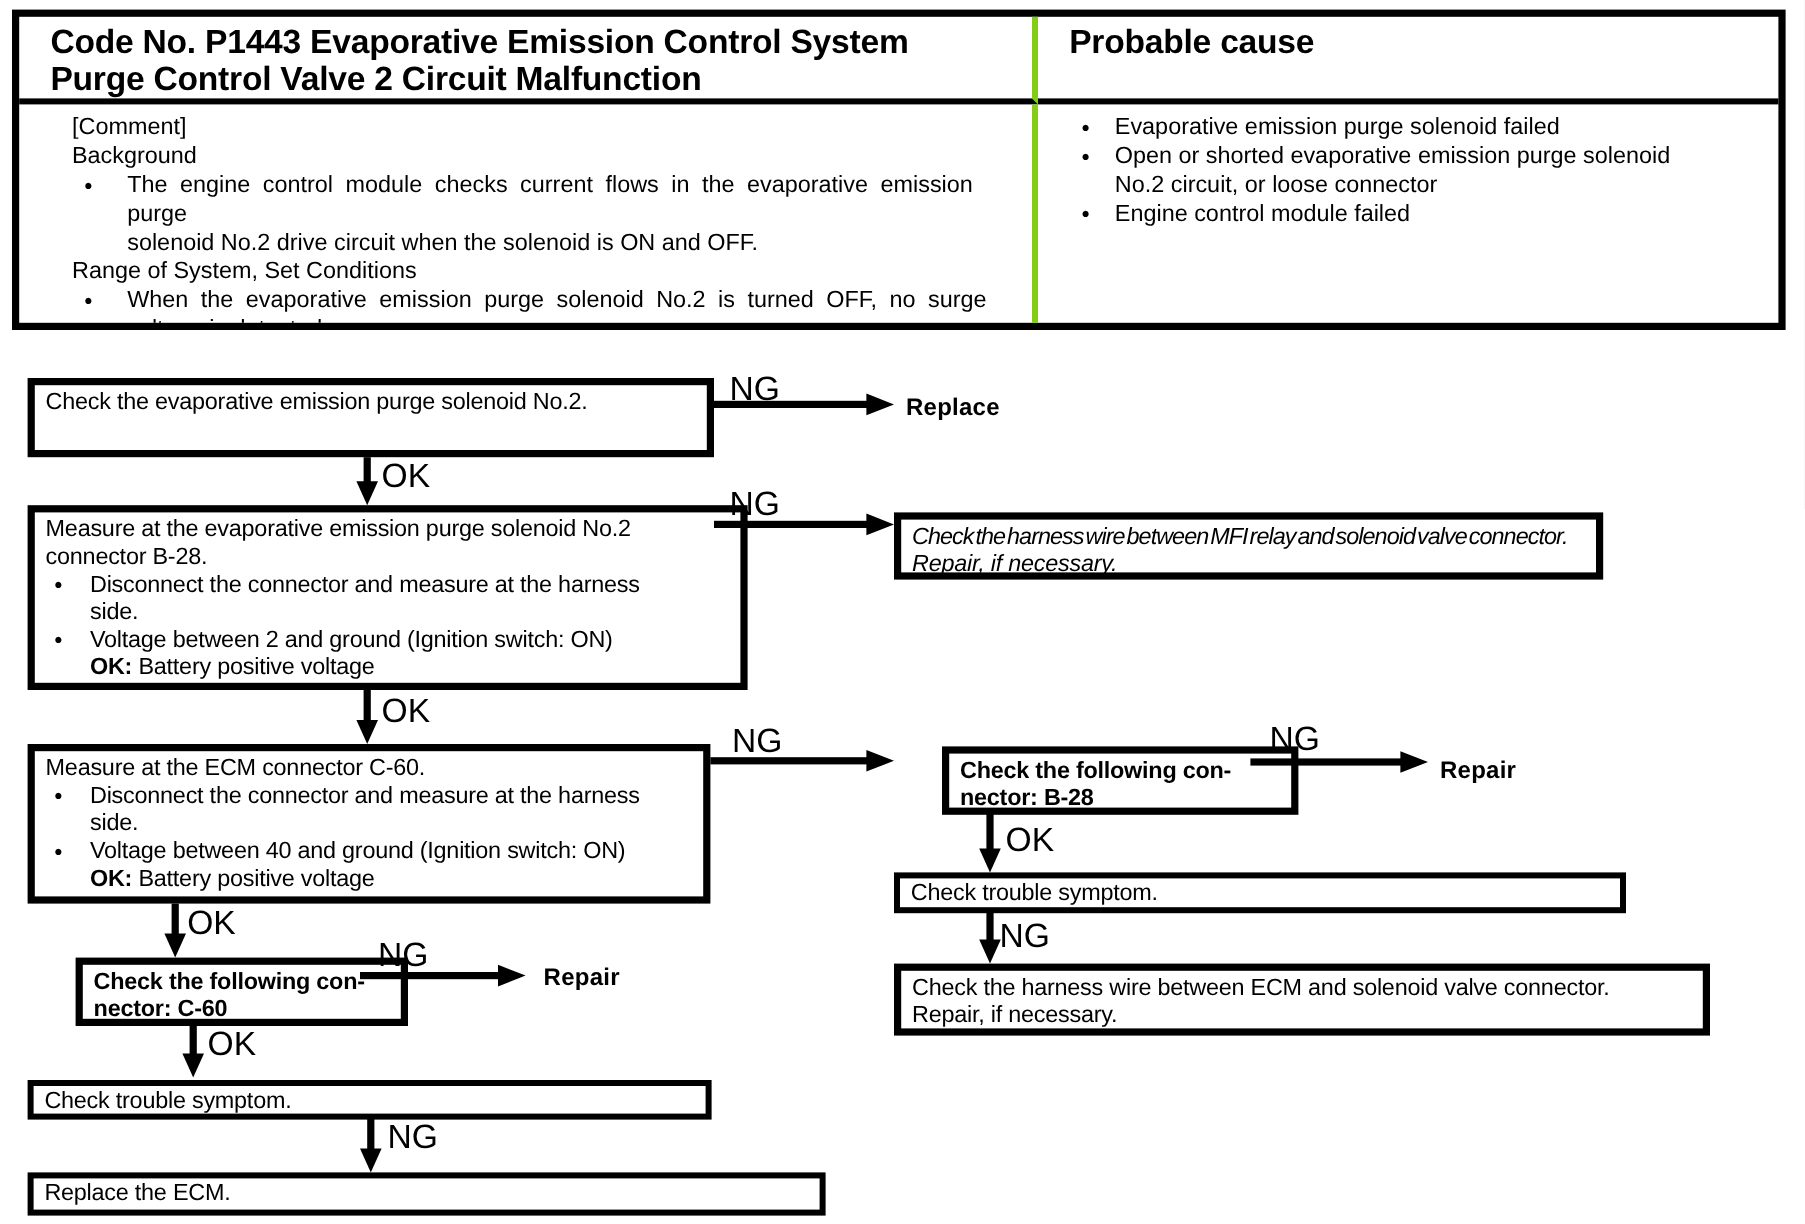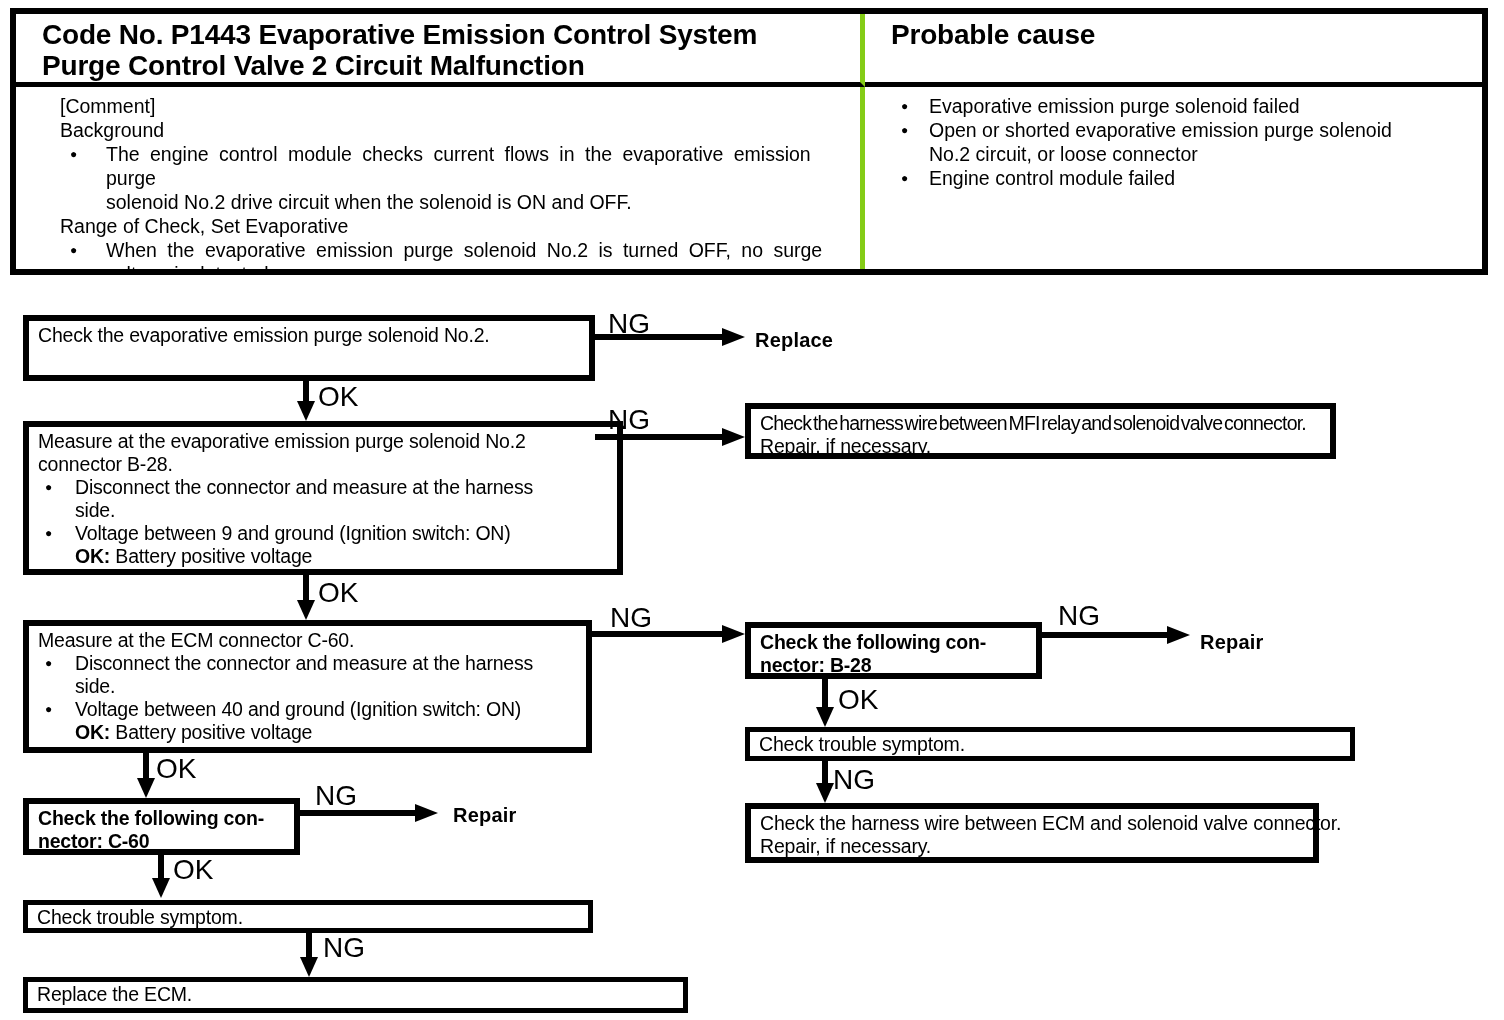--- a/index.html
+++ b/index.html
@@ -25,21 +25,21 @@
   .cell.left  .blt { width:46px; padding-left:10px; }
   .cell.right .blt { width:32px; padding-left:4px; }
   .btxt { flex:1; }
   .stretch1 { word-spacing:5px; }
   
   .node {
     position:absolute; background:#fff; border:6px solid #000;
     font-size:19.5px; line-height:23px; padding:3px 9px; letter-spacing:-0.2px;
   }
   .node.slim { border-width:5px; padding:1px 9px; }
-  .node.bold { font-weight:bold; }
+  .node.bold { font-weight:bold;margin-left:40px; }
   .nline { white-space:nowrap; }
   .nline.sub { padding-left:37px; }
   .nline.tight { letter-spacing:-0.8px; word-spacing:-3px; }
   .nrow { display:flex; }
   .nblt { width:37px; padding-left:7px; font-size:12px; line-height:23px; }
   .ntxt { flex:1; white-space:nowrap; }
   .lbl { position:absolute; font-size:28px; line-height:24px; letter-spacing:0; white-space:nowrap; }
   .lbl.result { font-weight:bold; font-size:20px; letter-spacing:0.2px; }
   .aline { position:absolute; background:#000; }
   .ahead-right { position:absolute; width:0; height:0;
@@ -62,21 +62,21 @@
     <div class="cell body left">
       <div>[Comment]</div>
       <div>Background</div>
       <div class="brow">
         <span class="blt">●</span>
         <div class="btxt">
           <div class="stretch1">The engine control module checks current flows in the evaporative emission purge</div>
           <div>solenoid No.2 drive circuit when the  solenoid is ON and OFF.</div>
         </div>
       </div>
-      <div>Range of Check, Set Evaporative</div>
+      <div>Range of System, Set Conditions</div>
       <div class="brow">
         <span class="blt">●</span>
         <div class="btxt">
           <div class="stretch1">When the evaporative emission purge solenoid No.2 is turned OFF, no surge</div>
           <div>voltage is detected.</div>
         </div>
       </div>
     </div>
 
     <div class="cell body right">
@@ -105,49 +105,49 @@
       <div class="node" style="left: 23px; top: 421px; width: 600px; height: 154px;">
         <div class="nline">Measure at the evaporative emission purge solenoid No.2</div>
         <div class="nline">connector B-28.</div>
         <div class="nrow">
           <div class="nblt">●</div>
           <div class="ntxt">Disconnect the connector and measure at the harness</div>
         </div>
         <div class="nline sub">side.</div>
         <div class="nrow">
           <div class="nblt">●</div>
-          <div class="ntxt">Voltage between 9 and ground (Ignition switch: ON)</div>
+          <div class="ntxt">Voltage between 2 and ground (Ignition switch: ON)</div>
         </div>
         <div class="nline sub"><b>OK:</b> Battery positive voltage</div>
       </div>
       <div class="node" style="left: 23px; top: 620px; width: 569px; height: 133px;">
         <div class="nline">Measure at the ECM connector C-60.</div>
         <div class="nrow">
           <div class="nblt">●</div>
           <div class="ntxt">Disconnect the connector and measure at the harness</div>
         </div>
         <div class="nline sub">side.</div>
         <div class="nrow">
           <div class="nblt">●</div>
           <div class="ntxt">Voltage between 40 and ground (Ignition switch: ON)</div>
         </div>
         <div class="nline sub"><b>OK:</b> Battery positive voltage</div>
       </div>
-      <div class="node" style="left: 745px; top: 403px; width: 591px; height: 56px;">
+      <div class="node" style="left: 745px; top: 427px; width: 591px; height: 56px; font-style: italic;">
         <div class="nline tight">Check the harness wire between MFI relay and solenoid valve connector.</div>
         <div class="nline">Repair, if necessary.</div>
       </div>
       <div class="node bold" style="left: 745px; top: 622px; width: 297px; height: 57px;">
         <div class="nline">Check the following con-</div>
         <div class="nline">nector: B-28</div>
       </div>
       <div class="node slim" style="left: 745px; top: 727px; width: 610px; height: 34px;">
         <div class="nline">Check trouble symptom.</div>
       </div>
-      <div class="node" style="left: 745px; top: 803px; width: 574px; height: 60px;">
+      <div class="node" style="left: 745px; top: 803px; width: 680px; height: 60px;">
         <div class="nline">Check the harness wire between ECM and solenoid valve connector.</div>
         <div class="nline">Repair, if necessary.</div>
       </div>
       <div class="node bold" style="left: 23px; top: 798px; width: 277px; height: 57px;">
         <div class="nline">Check the following con-</div>
         <div class="nline">nector: C-60</div>
       </div>
       <div class="node slim" style="left: 23px; top: 900px; width: 570px; height: 33px;">
         <div class="nline">Check trouble symptom.</div>
       </div>

